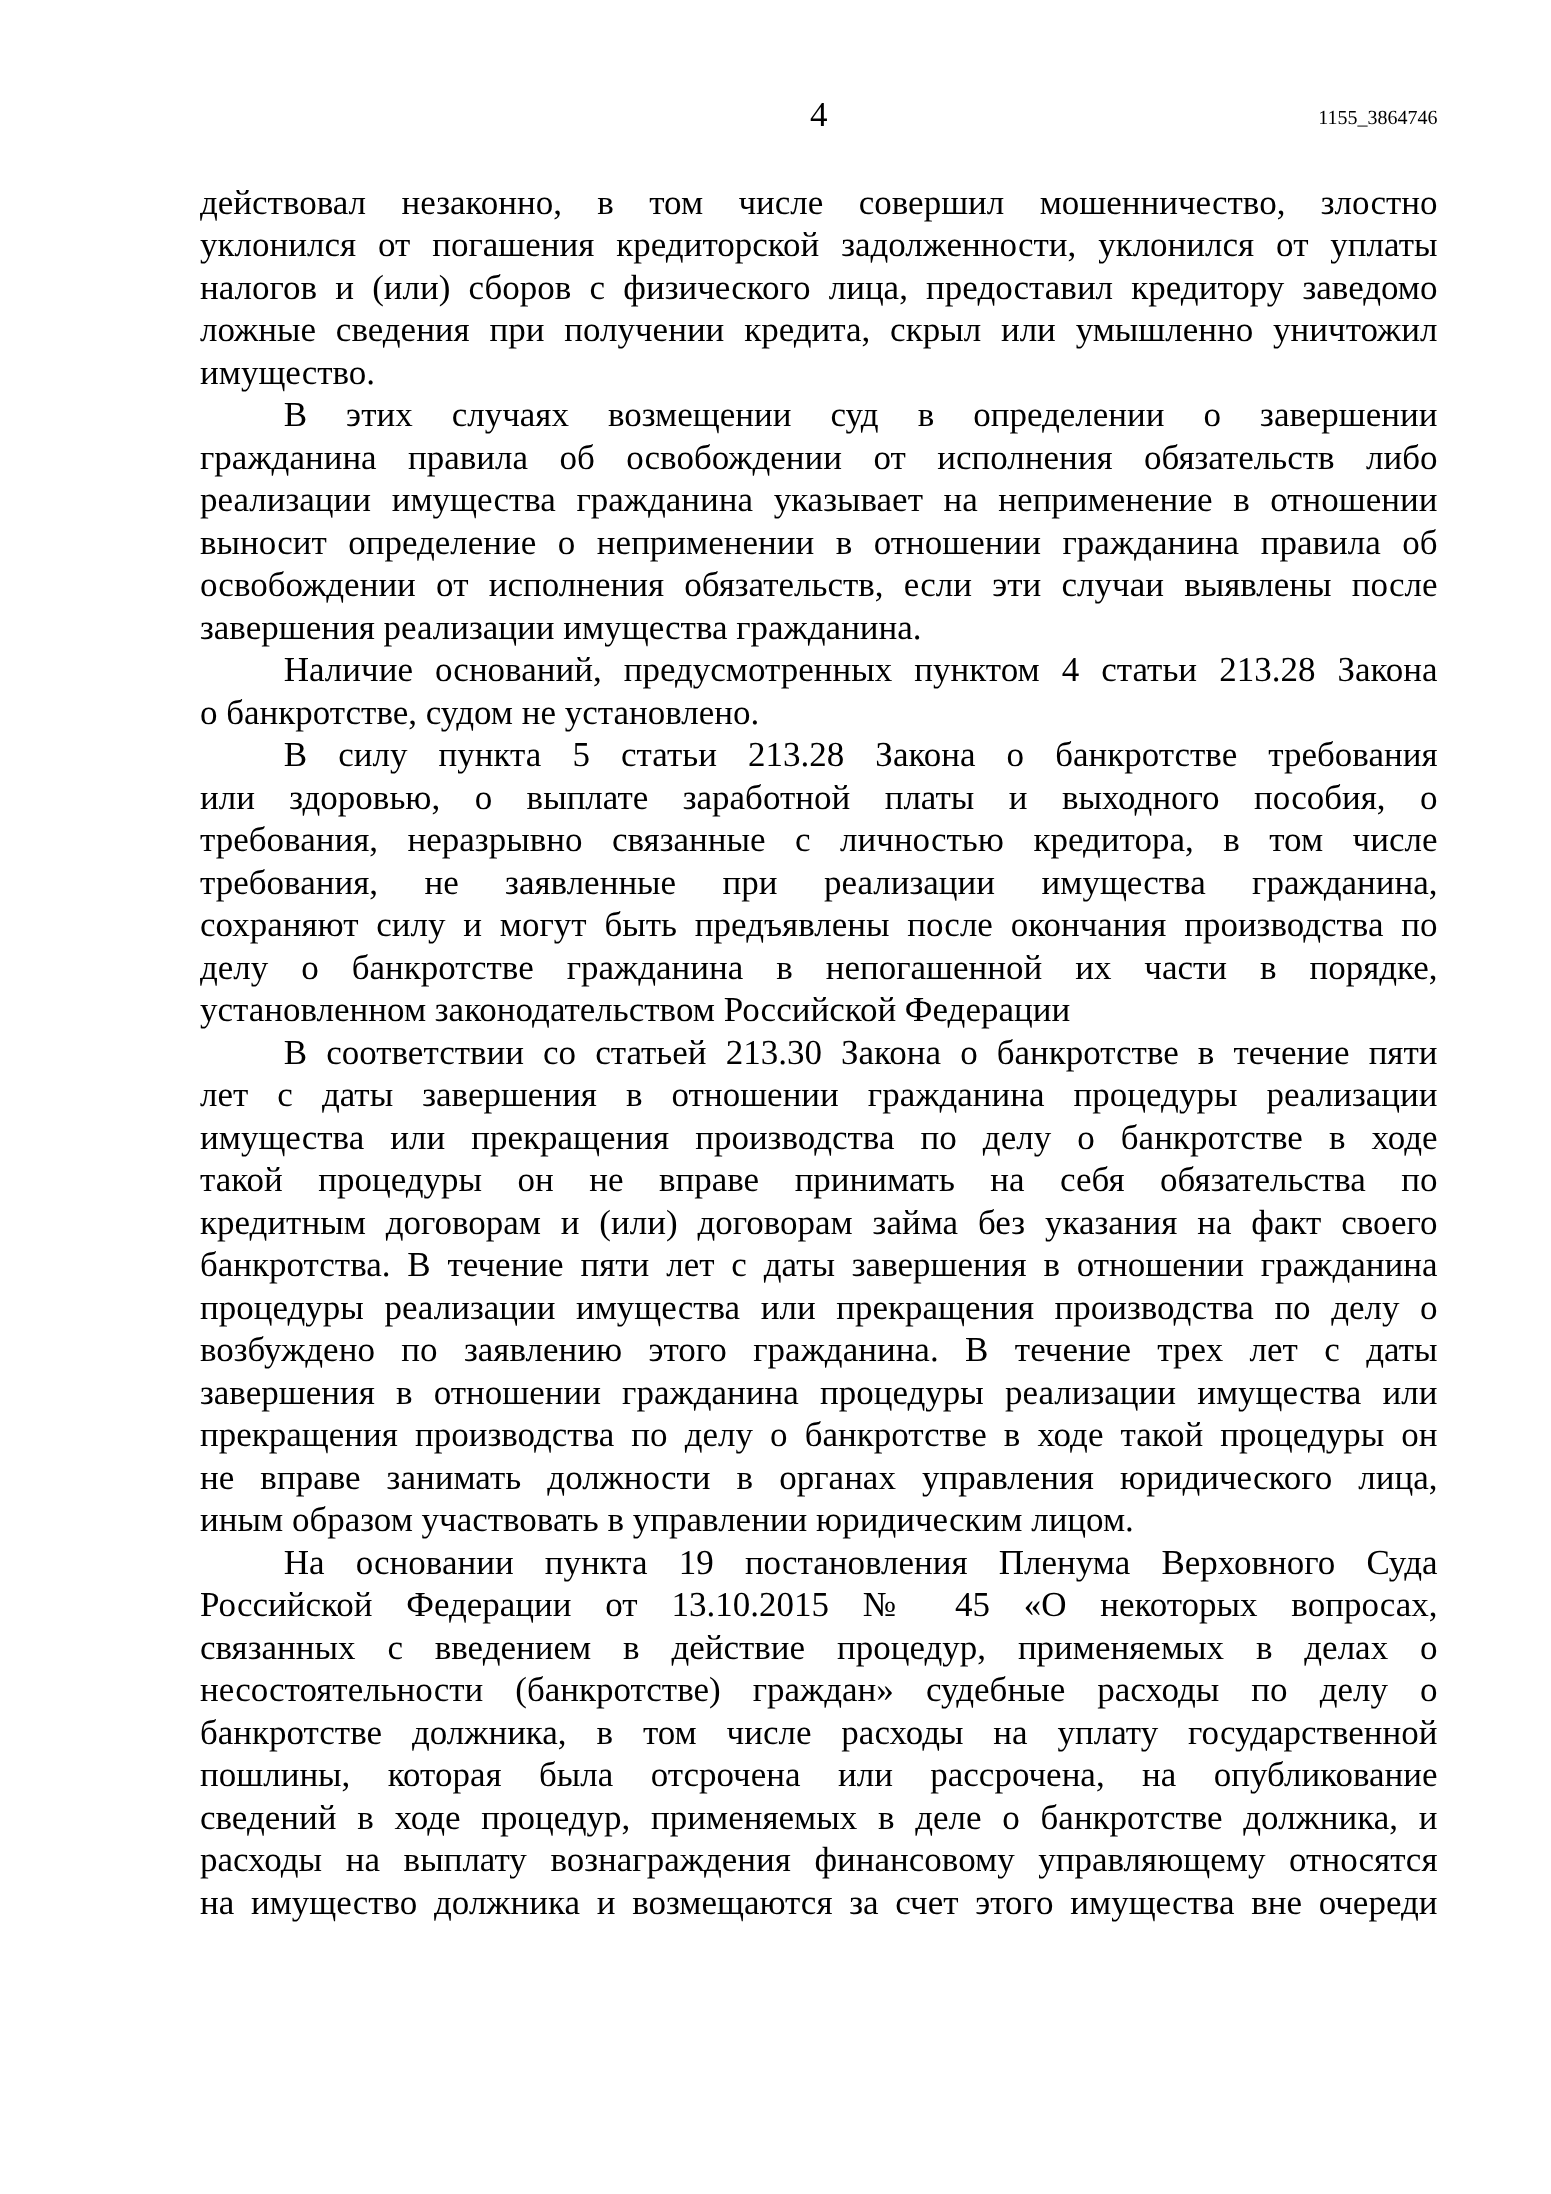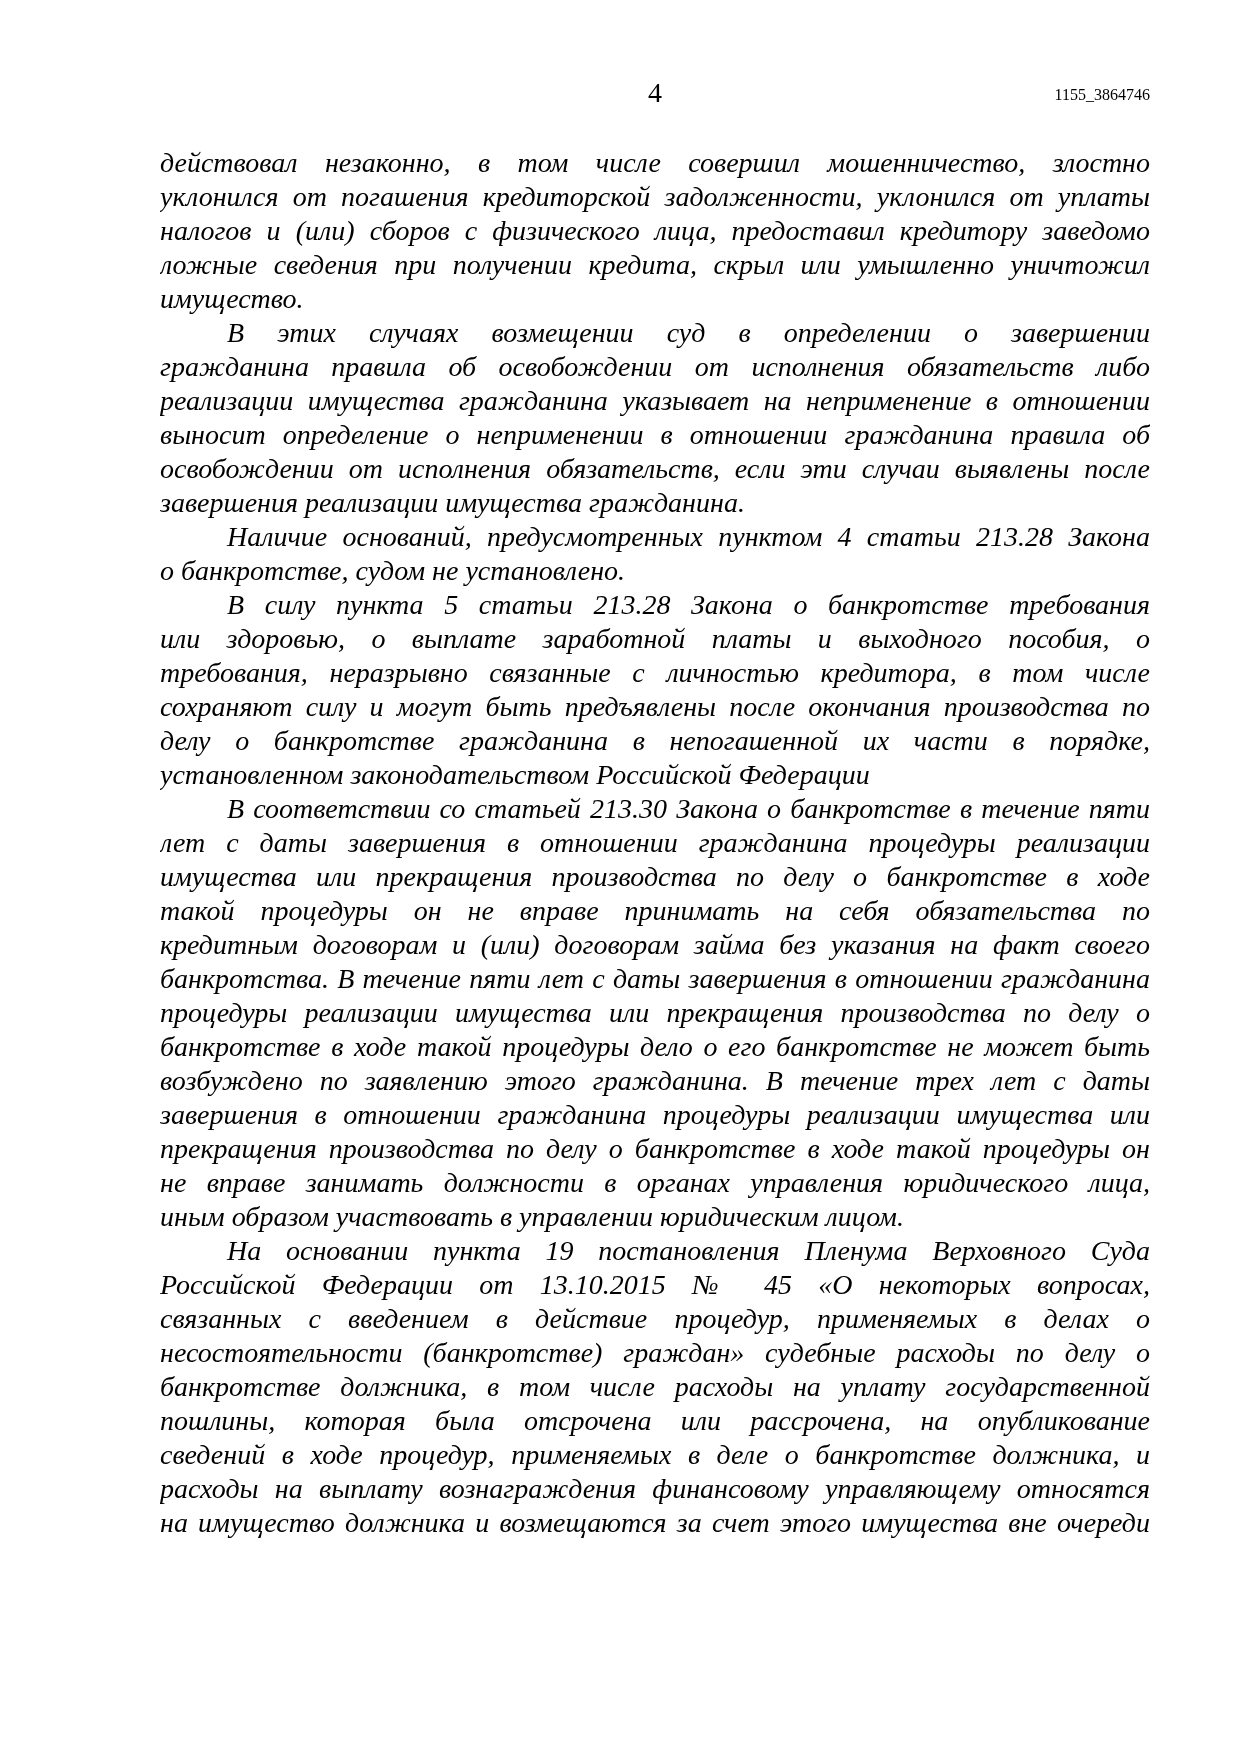--- a/index.html
+++ b/index.html
@@ -40,21 +40,21 @@
     line-height: 26px;
   }
   .docbody {
     position: absolute;
     left: 160px;
     top: 146px;
     width: 990px;
     font-size: 28px;
     line-height: 34px;
   }
-  .para { margin: 0; padding: 0; font-style: italic; }
+  .para { margin: 0; padding: 0; }
   .line {
     text-align: justify;
     text-align-last: justify;
     height: 34px;
     overflow: hidden;
     white-space: normal;
   }
   .line.endl { text-align-last: left; }
   .line.ind  { padding-left: 67px; }
 </style>
@@ -83,33 +83,33 @@
         <div class="line endl">завершения реализации имущества гражданина.</div>
       </div>
       <div class="para">
         <div class="line ind">Наличие оснований, предусмотренных пунктом 4 статьи 213.28 Закона</div>
         <div class="line endl">о банкротстве, судом не установлено.</div>
       </div>
       <div class="para">
         <div class="line ind">В силу пункта 5 статьи 213.28 Закона о банкротстве требования</div>
         <div class="line">или здоровью, о выплате заработной платы и выходного пособия, о</div>
         <div class="line">требования, неразрывно связанные с личностью кредитора, в том числе</div>
+        <div class="line">требования, не заявленные при реализации имущества гражданина,</div>
         <div class="line">сохраняют силу и могут быть предъявлены после окончания производства по</div>
         <div class="line">делу о банкротстве гражданина в непогашенной их части в порядке,</div>
         <div class="line endl">установленном законодательством Российской Федерации</div>
       </div>
       <div class="para">
         <div class="line ind">В соответствии со статьей 213.30 Закона о банкротстве в течение пяти</div>
         <div class="line">лет с даты завершения в отношении гражданина процедуры реализации</div>
         <div class="line">имущества или прекращения производства по делу о банкротстве в ходе</div>
         <div class="line">такой процедуры он не вправе принимать на себя обязательства по</div>
         <div class="line">кредитным договорам и (или) договорам займа без указания на факт своего</div>
         <div class="line">банкротства. В течение пяти лет с даты завершения в отношении гражданина</div>
         <div class="line">процедуры реализации имущества или прекращения производства по делу о</div>
-        <div class="line">банкротстве в ходе такой процедуры дело о его банкротстве не может быть</div>
         <div class="line">возбуждено по заявлению этого гражданина. В течение трех лет с даты</div>
         <div class="line">завершения в отношении гражданина процедуры реализации имущества или</div>
         <div class="line">прекращения производства по делу о банкротстве в ходе такой процедуры он</div>
         <div class="line">не вправе занимать должности в органах управления юридического лица,</div>
         <div class="line endl">иным образом участвовать в управлении юридическим лицом.</div>
       </div>
       <div class="para">
         <div class="line ind">На основании пункта 19 постановления Пленума Верховного Суда</div>
         <div class="line">Российской Федерации от 13.10.2015 № 45 «О некоторых вопросах,</div>
         <div class="line">связанных с введением в действие процедур, применяемых в делах о</div>

